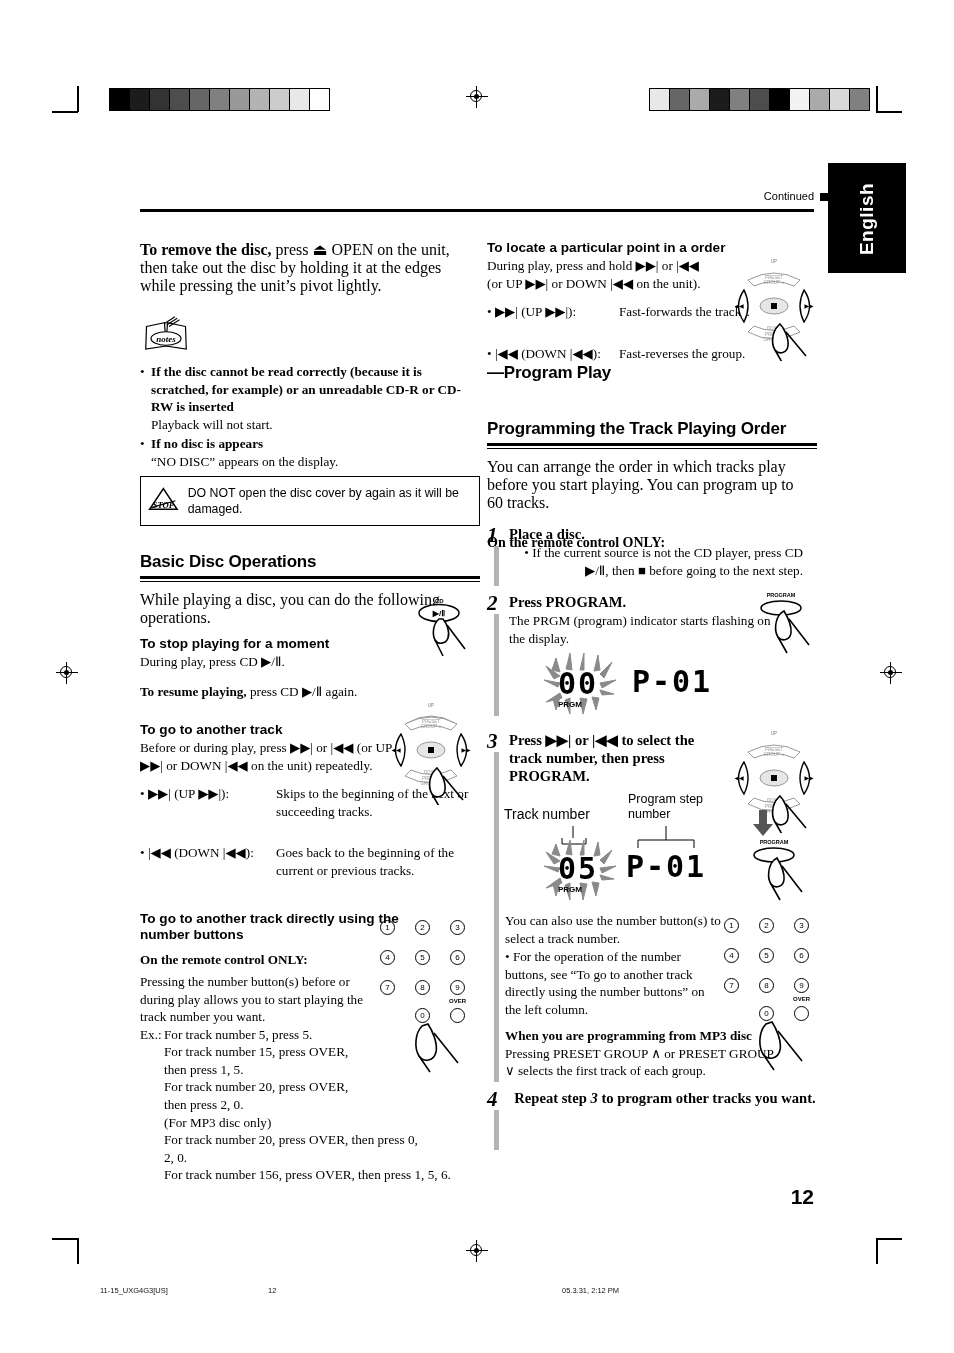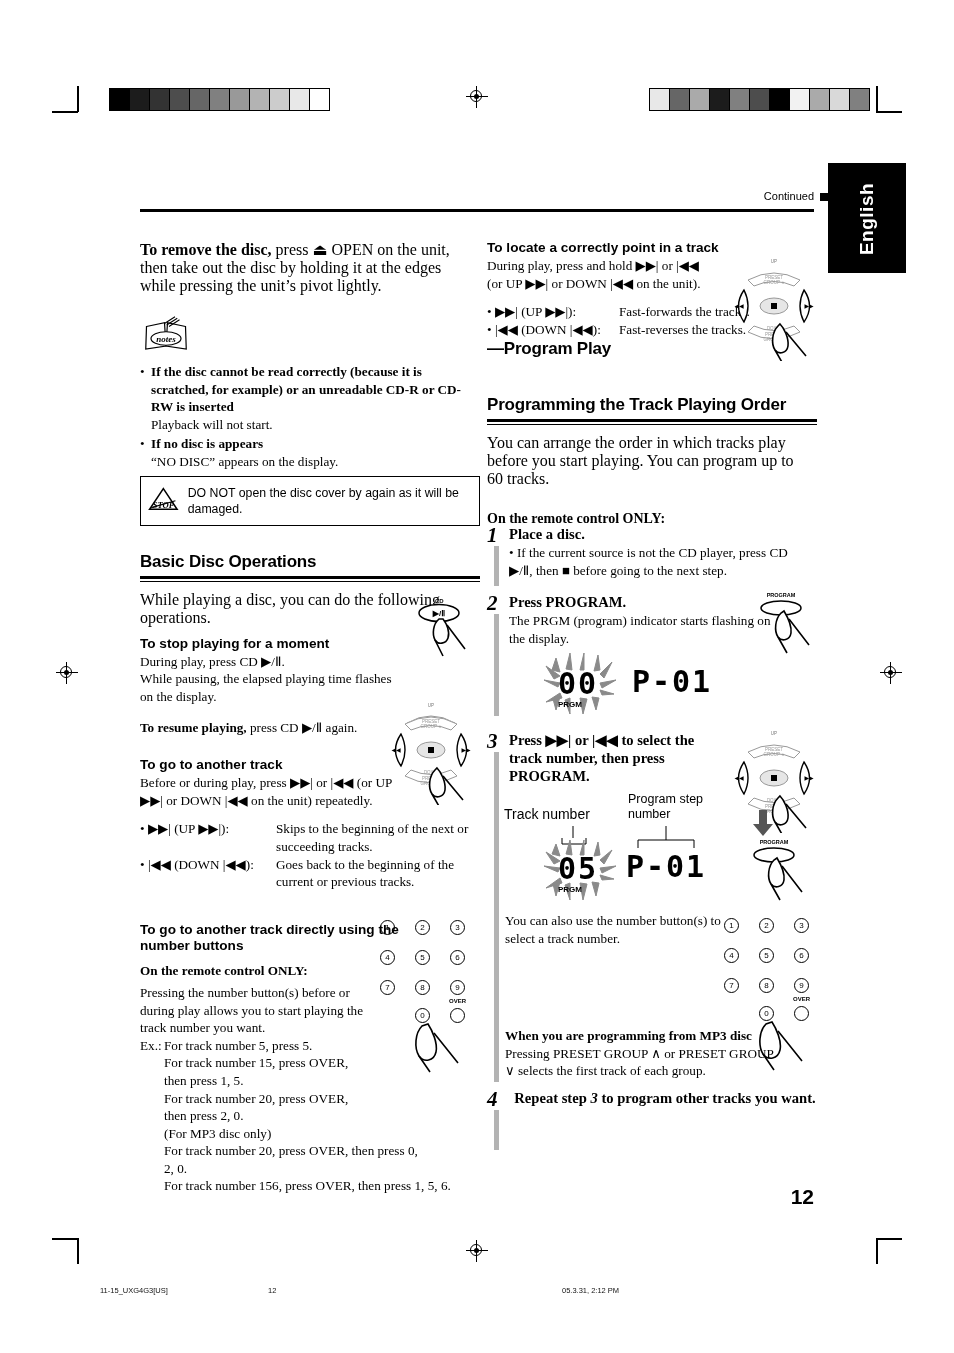--- a/index.html
+++ b/index.html
@@ -51,21 +51,21 @@
   
   .notes-ico{width:48px;height:36px;margin:12px 0 7px 2px;}
   
   .caution{border:1.5px solid #000;padding:7px 8px 7px 6px;display:flex;align-items:flex-start;gap:8px;margin:6px 0 26px 0;}
   .caution .txt{font-family:"Liberation Sans",sans-serif;font-size:12.3px;line-height:1.27;padding-top:2px;}
 
   
   .fig{position:absolute;}
 
   
-  .krow{display:flex;font-size:13.2px;line-height:1.33;}
+  .krow{display:flex;font-size:13.2px;line-height:1.33;margin-top:24px;}
   .krow .k{flex:0 0 auto;}
   .krow .v{flex:1;}
 
   
   .step{position:relative;padding-left:22px;margin-bottom:7px;}
   .step .num{position:absolute;left:0;top:-2px;font-family:"Liberation Serif",serif;font-weight:bold;font-style:italic;font-size:21px;}
   .step .hd{font-weight:bold;font-size:14.6px;line-height:1.25;}
   .step .bd{margin-top:1px;font-size:13.2px;line-height:1.33;}
   .bar{position:absolute;left:7px;width:5px;background:#b3b3b3;}
 
@@ -188,21 +188,20 @@
       </svg>
       <div class="txt">DO NOT open the disc cover by again as it will be damaged.</div>
     </div>
 
     <h2 class="sec">Basic Disc Operations</h2>
     <div class="sec-rule"></div>
     <div class="para">While playing a disc, you can do the following operations.</div>
 
     <h3 class="sub">To stop playing for a moment</h3>
     <div class="tx">During play, press CD ▶/Ⅱ.</div>
-    <div class="tx" style="width:260px;">While pausing, the elapsed playing time flashes on the display.</div>
     <div class="tx" style="margin-top:13px;">
       <span class="b">To resume playing,</span><span> press CD ▶/Ⅱ again.</span>
     </div>
 
     <h3 class="sub" style="margin-top:21px;">To go to another track</h3>
     <div class="tx" style="width:272px;">Before or during play, press ▶▶| or |◀◀  (or UP ▶▶| or DOWN |◀◀ on the unit) repeatedly.</div>
     <div class="krow" style="margin-top:11px;">
       <div class="k" style="width:136px;">• ▶▶| (UP ▶▶|):</div>
       <div class="v">Skips to the beginning of the next or succeeding tracks.</div>
     </div>
@@ -273,29 +272,29 @@
     <div class="btn" style="left:37px;top:88px;">0</div>
     <div class="blank" style="left:72px;top:88px;"></div>
     <svg width="70" height="55" style="position:absolute;left:32px;top:100px;" viewBox="0 0 70 55">
       <path d="M12 6 C5 13 4 28 9 36 C14 43 24 41 26 32 C28 23 22 10 18 4 Z" fill="#fff" stroke="#000" stroke-width="1.6"></path>
       <path d="M24 13 L48 43 M9 36 L20 52" stroke="#000" stroke-width="1.6" fill="none"></path>
     </svg>
   </div>
 
   <div class="col-r">
 
-    <h3 class="sub">To locate a correctly point in a track</h3>
+    <h3 class="sub">To locate a particular point in a order</h3>
     <div class="tx" style="width:228px;">During play, press and hold ▶▶| or |◀◀ (or UP ▶▶| or DOWN |◀◀ on the unit).</div>
     <div class="krow" style="margin-top:11px;">
       <div class="k" style="width:132px;">• ▶▶| (UP ▶▶|):</div>
       <div class="v" style="width:90px;">Fast-forwards the tracks.</div>
     </div>
     <div class="krow">
       <div class="k" style="width:132px;">• |◀◀ (DOWN |◀◀):</div>
-      <div class="v" style="width:90px;">Fast-reverses the tracks.</div>
+      <div class="v" style="width:90px;">Fast-reverses the group.</div>
     </div>
 
     <h2 class="sec">—Program Play</h2>
     <h2 class="sec" style="margin-top:36px;">Programming the Track Playing Order</h2>
     <div class="sec-rule"></div>
     <div class="para" style="width:312px;">You can arrange the order in which tracks play before you start playing. You can program up to 60 tracks.</div>
     <div class="ul-head" style="margin-top:14px;display:inline-block;font-size:14px;">On the remote control ONLY:</div>
   </div>
 
   <div class="fig" style="left:728px;top:256px;">
@@ -316,21 +315,21 @@
       <rect x="43" y="47" width="6" height="6" fill="#000"></rect>
       <path d="M50 70 C44 76 43 88 47 94 C51 99 59 97 60 90 C61 82 56 72 52 68 Z" fill="#fff" stroke="#000" stroke-width="1.6"></path>
       <path d="M58 76 L78 100 M47 94 L55 108" stroke="#000" stroke-width="1.6" fill="none"></path>
     </svg>
   </div>
 
   <div class="bar" style="left:494px;top:546px;height:40px;"></div>
   <div class="step" style="position:absolute;left:487px;top:525px;width:300px;">
     <div class="num">1</div>
     <div class="hd">Place a disc.</div>
-    <div class="bd" style="width:294px;">• If the current source is not the CD player, press CD ▶/Ⅱ, then ■ before going to the next step.</div>
+    <div class="bd" style="width:294px;text-align:right;">• If the current source is not the CD player, press CD ▶/Ⅱ, then ■ before going to the next step.</div>
   </div>
 
   <div class="bar" style="left:494px;top:614px;height:102px;"></div>
   <div class="step" style="position:absolute;left:487px;top:593px;width:270px;">
     <div class="num">2</div>
     <div class="hd">Press PROGRAM.</div>
     <div class="bd" style="width:264px;">The PRGM (program) indicator starts flashing on the display.</div>
   </div>
 
   <div class="fig" style="left:755px;top:589px;">
@@ -432,20 +431,21 @@
         <path d="M30 62 L44 52 L46 57 Z"></path>
       </g>
       <text x="62" y="53" class="lcd" font-size="30" text-anchor="middle" fill="#000" letter-spacing="2">05</text>
       <text x="42" y="66" font-family="Liberation Sans, sans-serif" font-size="8" font-weight="bold" fill="#000">PRGM</text>
       <text x="150" y="51" class="lcd" font-size="30" text-anchor="middle" fill="#000" letter-spacing="2">P-01</text>
     </svg>
   </div>
 
   <div class="fig" style="left:505px;top:912px;width:216px;">
     <div class="tx">You can also use the number button(s) to select a track number.</div>
+    <div class="tx" style="margin-top:1px;">• For the operation of the number buttons, see “To go to another track directly using the number buttons” on the left column.</div>
   </div>
 
   <div class="numpad" style="left:722px;top:918px;width:100px;height:145px;">
     <div class="btn" style="left:2px;top:0;">1</div>
     <div class="btn" style="left:37px;top:0;">2</div>
     <div class="btn" style="left:72px;top:0;">3</div>
     <div class="btn" style="left:2px;top:30px;">4</div>
     <div class="btn" style="left:37px;top:30px;">5</div>
     <div class="btn" style="left:72px;top:30px;">6</div>
     <div class="btn" style="left:2px;top:60px;">7</div>

